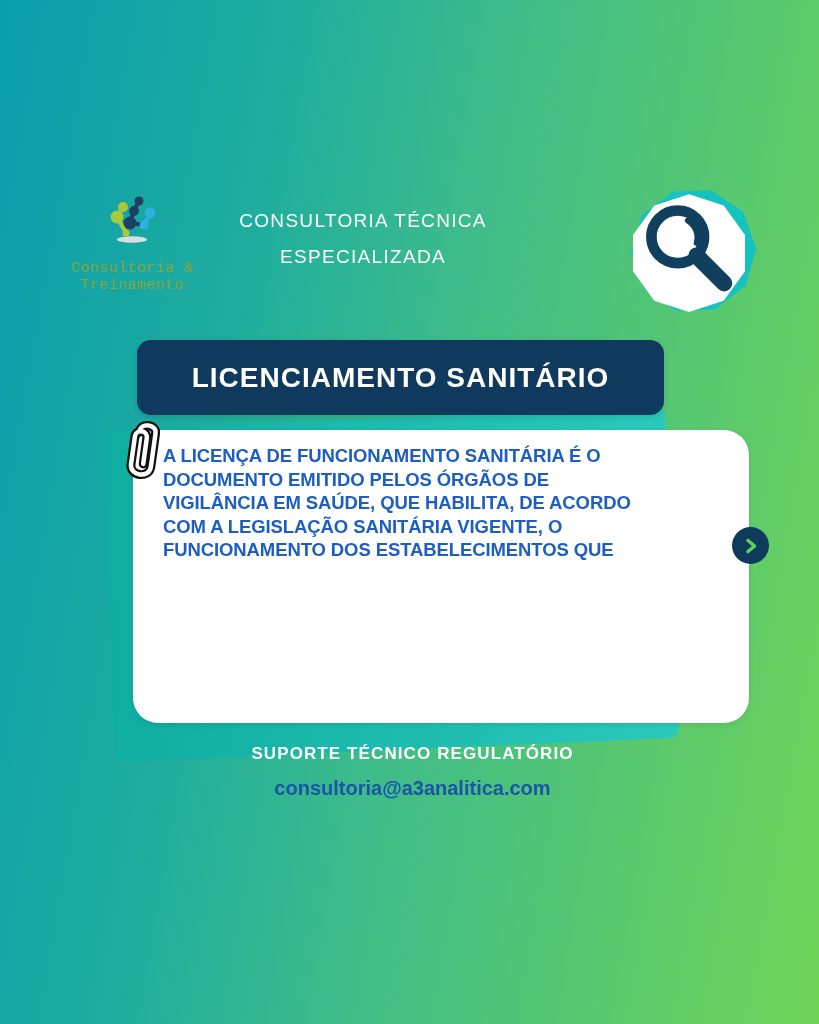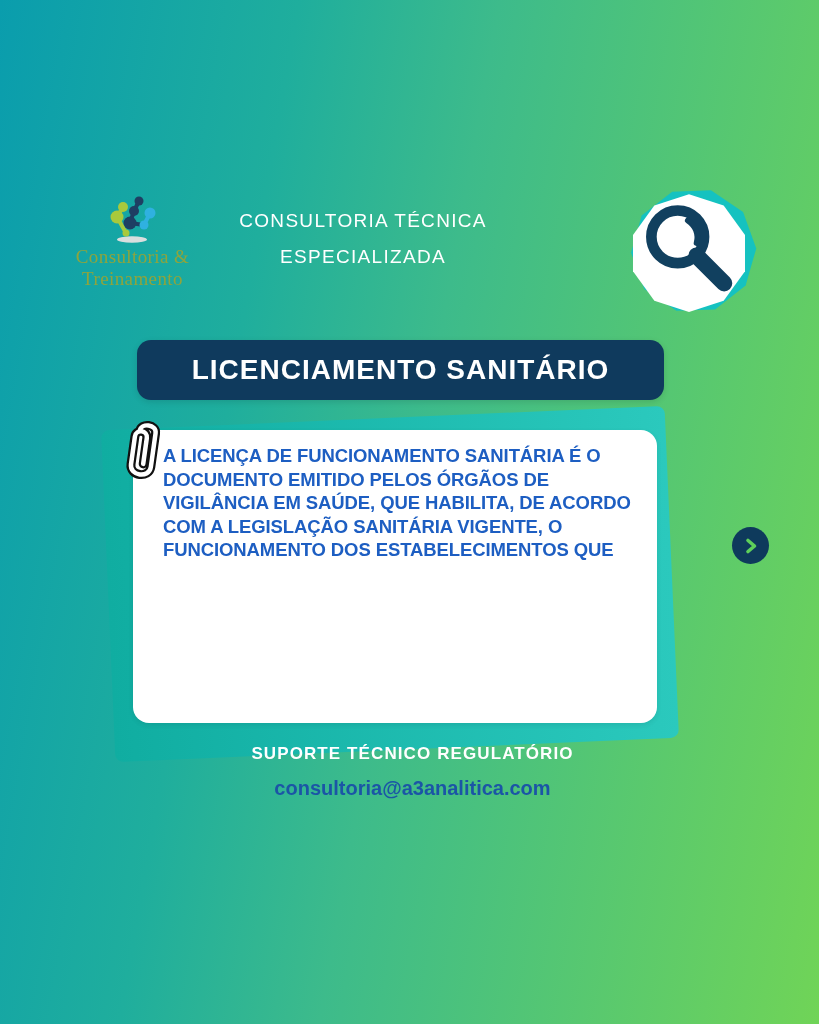--- a/index.html
+++ b/index.html
@@ -5,42 +5,42 @@
   html,body{margin:0;padding:0;background:#222;}
   .stage{
     position:relative;width:819px;height:1024px;overflow:hidden;
     background:linear-gradient(100deg,#0a9dad 0%,#1fae9d 30%,#3dbb8b 50%,#70d457 100%);
     font-family:"Liberation Sans",sans-serif;
   }
   
   .logo{position:absolute;left:40px;top:194px;width:185px;text-align:center;}
   .logo-icon{display:block;margin:0 auto;}
   .logo-name{font-size:19px;font-weight:600;color:#1e3f63;letter-spacing:.3px;margin-top:-2px;}
-  .logo-tagline{font-family:Liberation Serif, serif;font-size:19px;color:#8fa43c;letter-spacing:.4px;margin-top:2px;}
+  .logo-tagline{font-family:Liberation Mono, monospace;font-size:15px;color:#8fa43c;letter-spacing:.4px;margin-top:16px;}
   
   .header{position:absolute;left:233px;top:203px;width:260px;text-align:center;color:#ffffff;
     font-weight:400;font-size:19px;letter-spacing:1.3px;line-height:36px;}
   
   .badge{position:absolute;left:620px;top:184px;width:138px;height:142px;}
   
   .banner{
-    position:absolute;left:137px;top:340px;width:527px;height:60px;background:#0f3a5d;
+    position:absolute;left:137px;top:340px;width:527px;height:75px;background:#0f3a5d;
     border-radius:14px;display:flex;align-items:center;justify-content:center;z-index:4;
     box-shadow:0 2px 6px rgba(0,0,0,.12);
   }
   .banner-title{color:#ffffff;font-weight:700;font-size:28px;letter-spacing:1px;}
   
   .accent-sheet{
     position:absolute;left:108px;top:418px;width:564px;height:332px;border-radius:8px;
     background:linear-gradient(to right,#10ada1,#2bc9bd);transform:rotate(-2.5deg);z-index:1;
   }
   
   .card{
-    position:absolute;left:133px;top:430px;width:524px;height:293px;background:#ffffff;
-    border-radius:16px;z-index:2;box-shadow:0 2px 5px rgba(0,40,40,.10);
+    position:absolute;left:133px;top:430px;width:616px;height:293px;background:#ffffff;
+    border-radius:25px;z-index:2;box-shadow:0 2px 5px rgba(0,40,40,.10);
     padding:14px 10px 0 30px;box-sizing:border-box;
   }
   .card-line{color:#1d5ec2;font-weight:700;font-size:18.5px;line-height:23.5px;white-space:nowrap;letter-spacing:-.1px;}
   .paperclip{position:absolute;left:124px;top:418px;z-index:5;transform:rotate(8deg);}
   
   .next-btn{
     position:absolute;left:732px;top:527px;width:37px;height:37px;border-radius:50%;
     background:#0e3a5c;display:flex;align-items:center;justify-content:center;cursor:pointer;z-index:6;
   }
   

